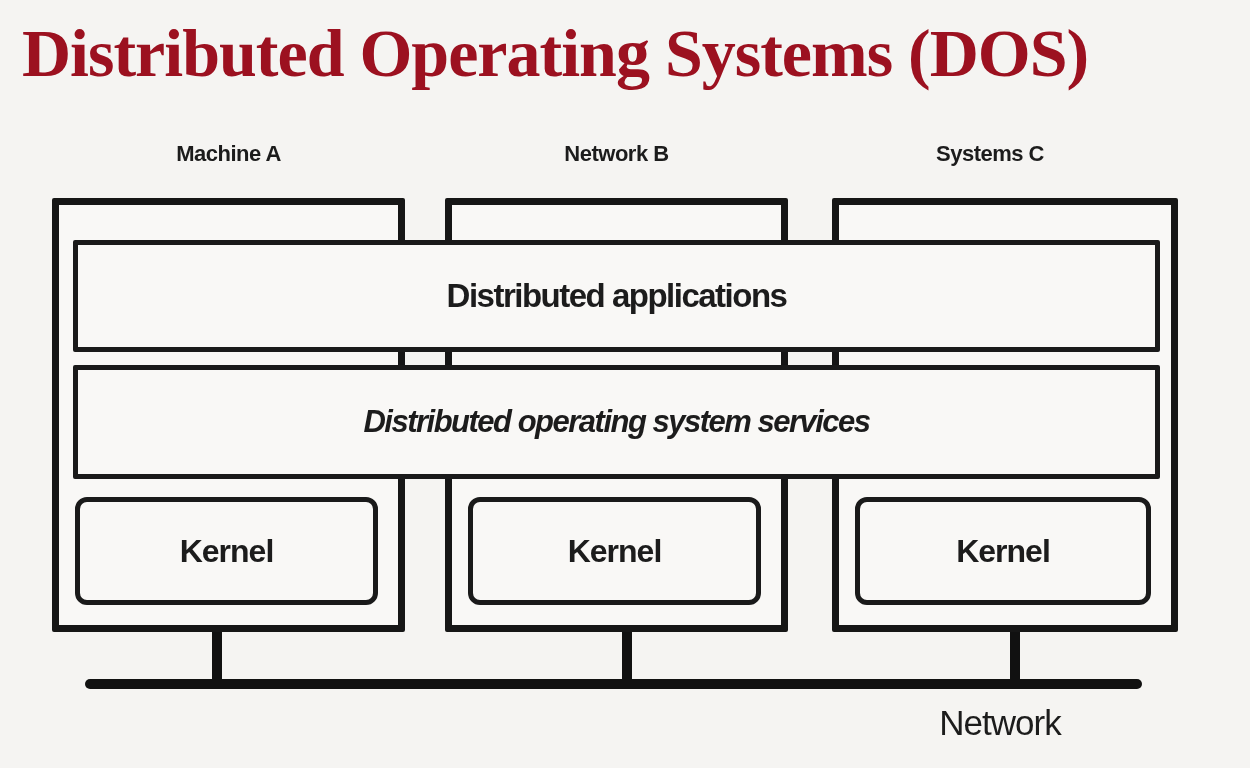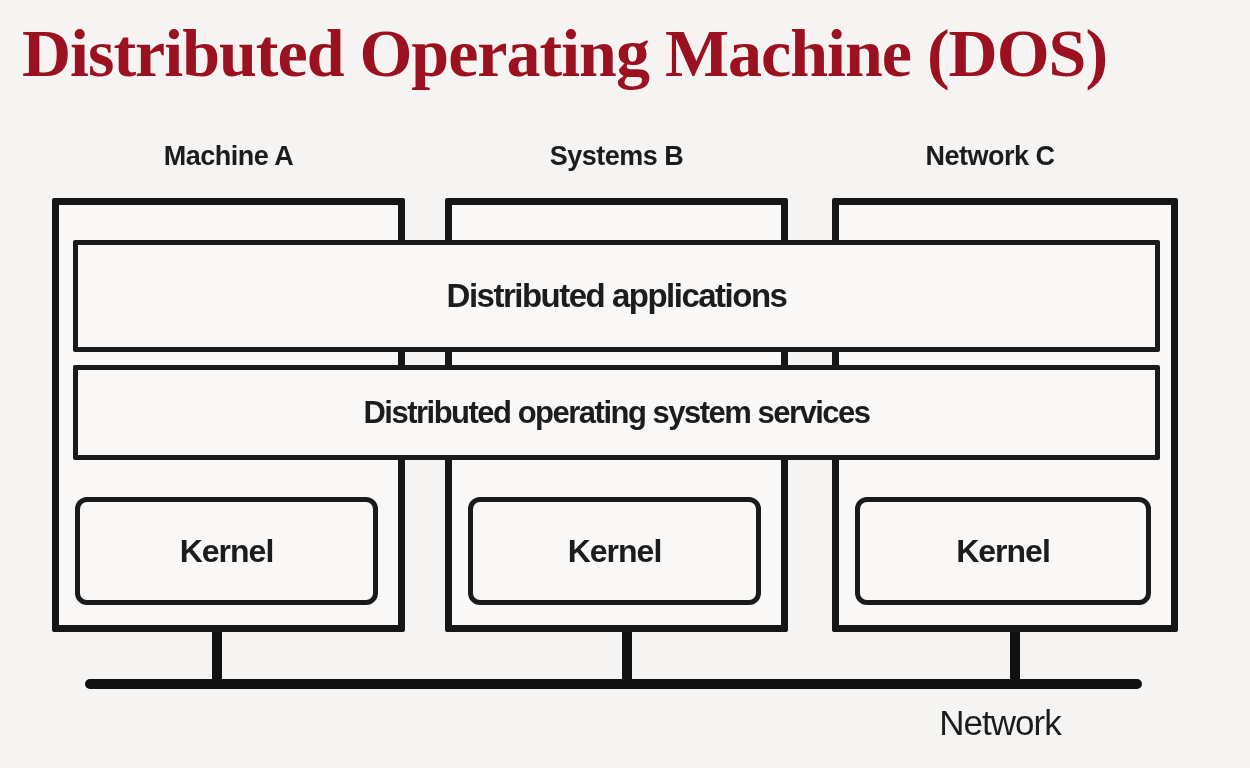--- a/index.html
+++ b/index.html
@@ -25,21 +25,21 @@
     font-size: 68px;
     letter-spacing: -1px;
     color: #9c1120;
     white-space: nowrap;
     z-index: 5;
   }
   .mlabel {
     position: absolute;
     top: 141px;
     font-weight: bold;
-    font-size: 27px;
+    font-size: 22px;
     letter-spacing: -0.5px;
     text-align: center;
     z-index: 5;
   }
   .mlabel-a { left: 52px;  width: 353px; }
   .mlabel-b { left: 445px; width: 343px; }
   .mlabel-c { left: 820px; width: 340px; }
 
   .machine {
     position: absolute;
@@ -74,21 +74,21 @@
     box-sizing: border-box;
     border: 5px solid #1a1a1a;
     background: #f9f8f6;
     border-radius: 2px;
     display: flex;
     align-items: center;
     justify-content: center;
     z-index: 2;
   }
   .layer-apps     { top: 240px; height: 112px; }
-  .layer-services { top: 365px; height: 95px; }
+  .layer-services { top: 365px; height: 114px; font-style: italic; }
   .layer-apps .layer-text {
     font-weight: bold;
     font-size: 33px;
     letter-spacing: -1.5px;
     text-align: center;
   }
   .layer-services .layer-text {
     font-weight: bold;
     font-size: 31px;
     letter-spacing: -1.5px;
@@ -136,25 +136,25 @@
     font-size: 35px;
     letter-spacing: -1px;
     z-index: 5;
   }
 </style>
 </head>
 <body>
 
 <div class="stage">
 
-  <div class="title">Distributed Operating Machine (DOS)</div>
+  <div class="title">Distributed Operating Systems (DOS)</div>
 
   <div class="mlabel mlabel-a">Machine A</div>
-  <div class="mlabel mlabel-b">Systems B</div>
-  <div class="mlabel mlabel-c">Network C</div>
+  <div class="mlabel mlabel-b">Network B</div>
+  <div class="mlabel mlabel-c">Systems C</div>
 
   <div class="connector connector-a"></div>
   <div class="connector connector-b"></div>
   <div class="connector connector-c"></div>
 
   <div class="machine machine-a"></div>
   <div class="machine machine-b"></div>
   <div class="machine machine-c"></div>
 
   <div class="layer layer-apps">

